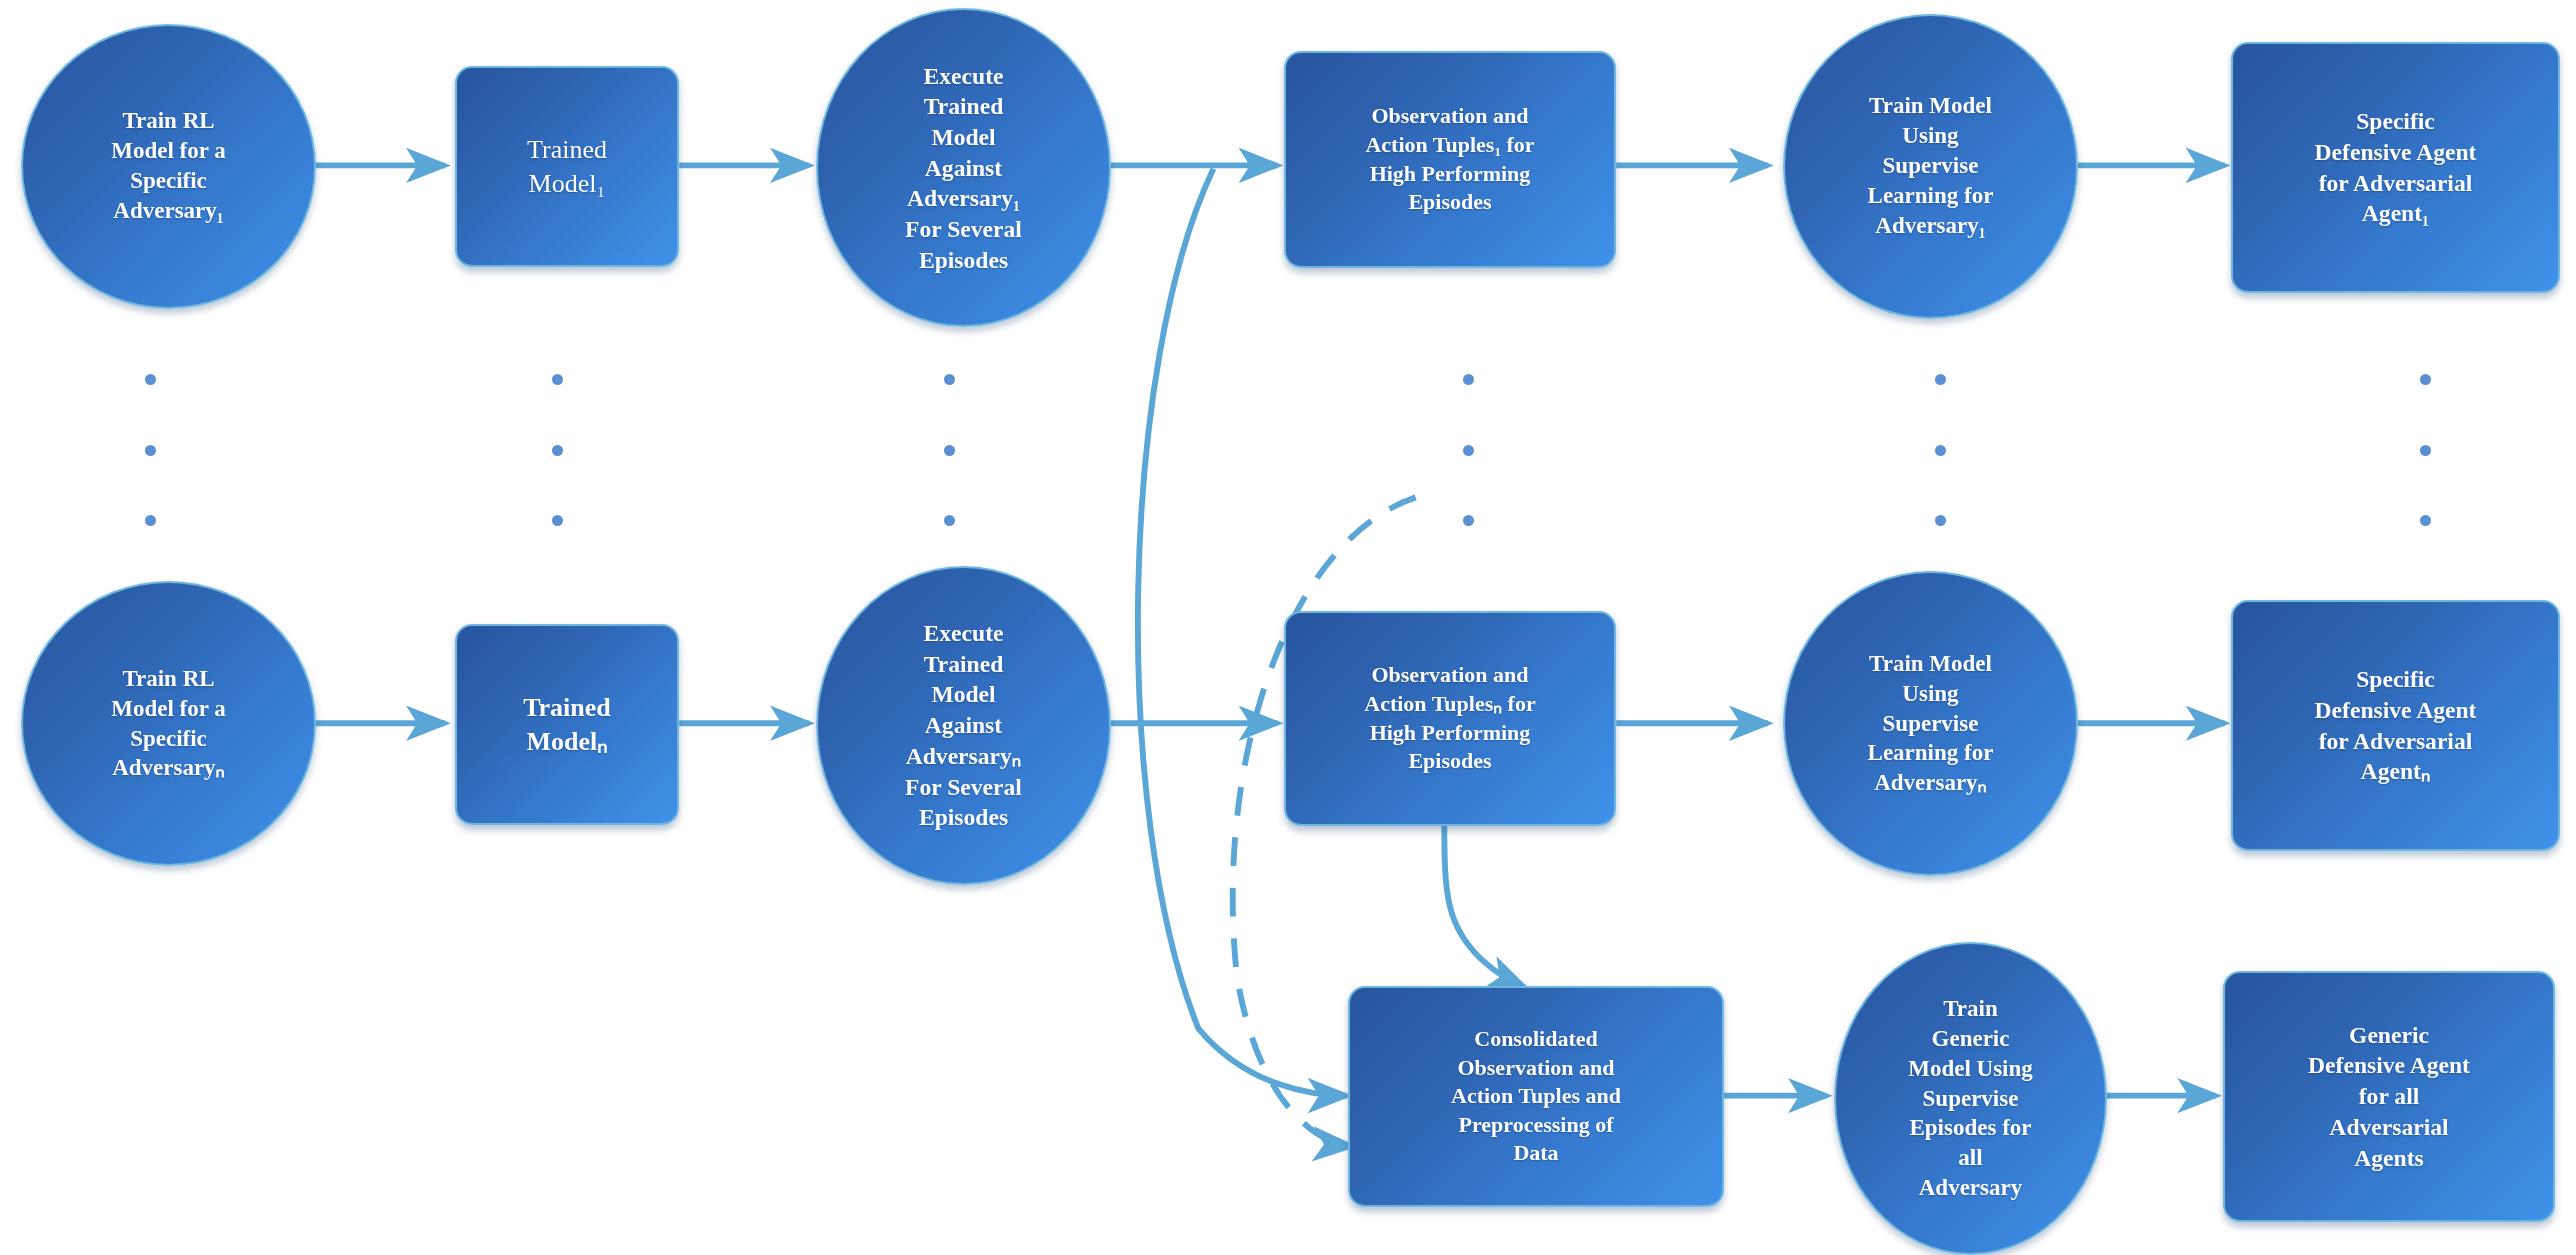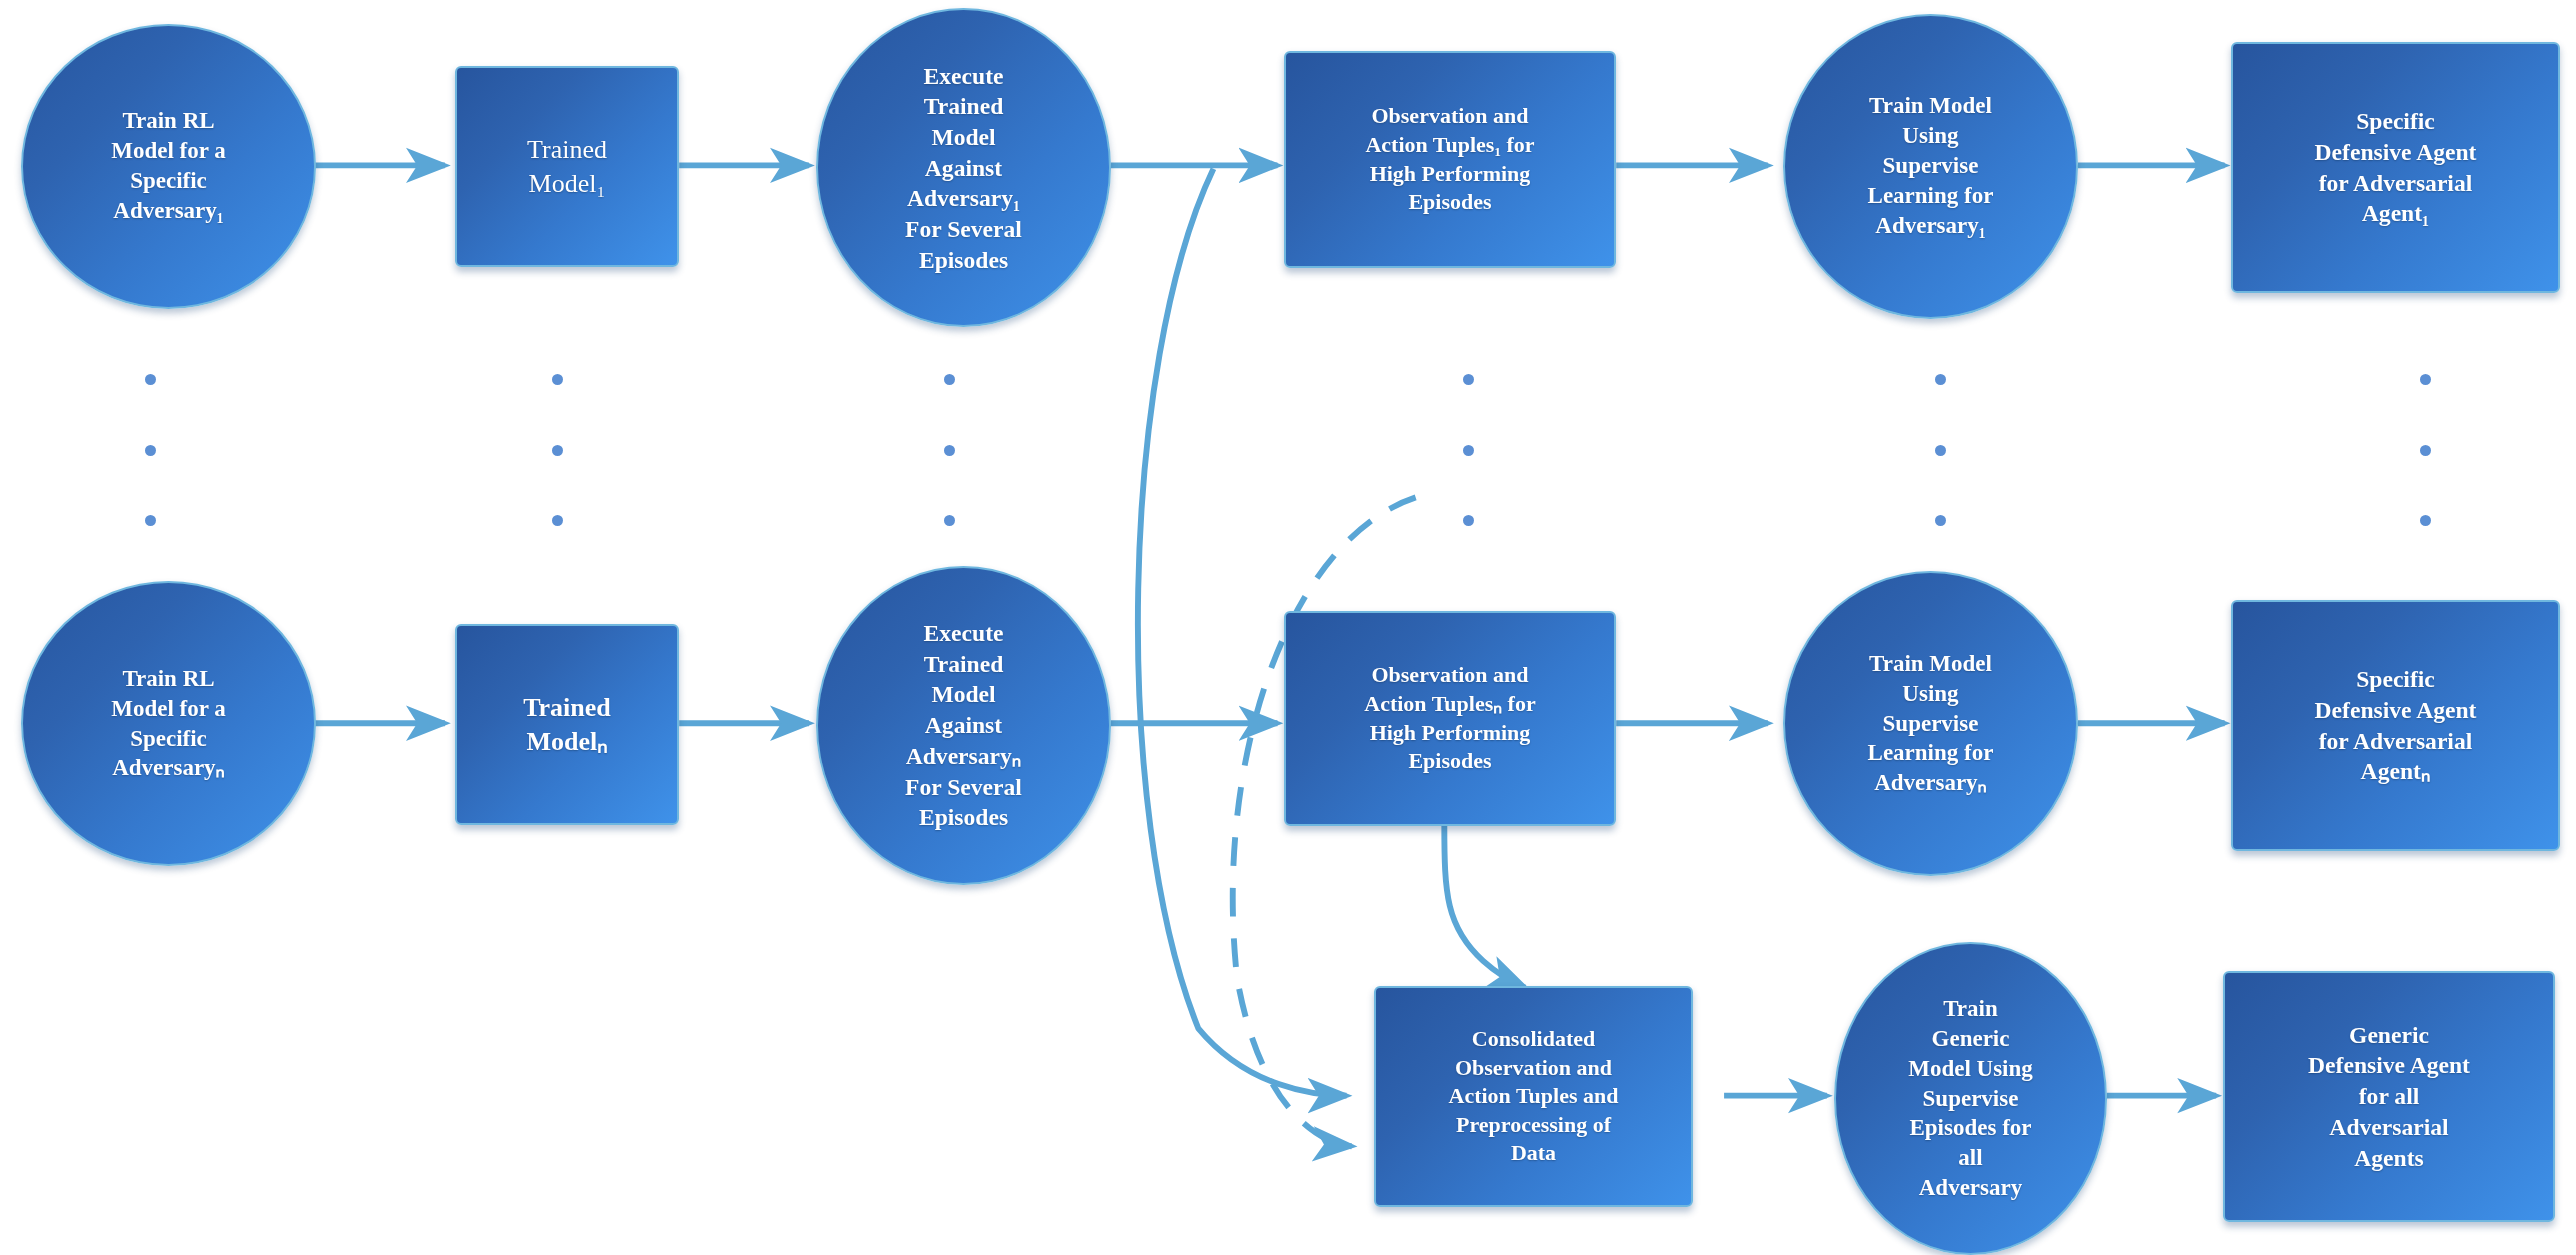--- a/index.html
+++ b/index.html
@@ -16,21 +16,21 @@
     display:flex;align-items:center;justify-content:center;
     text-align:center;
     color:#ffffff;
     box-sizing:border-box;
     border:2.5px solid #6FB7DF;
     background:linear-gradient(135deg,#27559E 0%,#2E63B0 30%,#3579CE 62%,#3F92EA 100%);
     box-shadow:0 4.2px 7.6px rgba(30,70,120,.30);
     font-family:Liberation Serif, serif;
   }
   .node.ellipse{border-radius:50%;}
-  .node.rect{border-radius:6px;}
+  .node.rect{border-radius:17px;}
   .node .lbl{
     font-weight:bold;
     line-height:1.30;
     padding:0 6.7px;
     text-shadow:0 0.8px 1.7px rgba(20,50,90,.45);
     white-space:pre-line;
   }
   .node.light .lbl{font-weight:normal;}
   .dots{position:absolute;display:flex;flex-direction:column;align-items:center;justify-content:space-between;}
   .dots i{display:block;width:11px;height:11px;border-radius:50%;background:#5B8FD4;}
@@ -186,21 +186,21 @@
 Adversaryₙ</span>
   </div>
 
   <div class="node rect" style="left:2231px;top:600px;width:329px;height:251px;">
     <span class="lbl" style="font-size:23.6px;">Specific
 Defensive Agent
 for Adversarial
 Agentₙ</span>
   </div>
 
-  <div class="node rect" style="left:1348px;top:986px;width:319px;height:221px;margin-left:26px;">
+  <div class="node rect" style="left:1348px;top:986px;width:376px;height:221px;">
     <span class="lbl" style="font-size:22px;">Consolidated
 Observation and
 Action Tuples and
 Preprocessing of
 Data</span>
   </div>
 
   <div class="node ellipse" style="left:1834px;top:942px;width:273px;height:313px;">
     <span class="lbl" style="font-size:23px;">Train
 Generic

